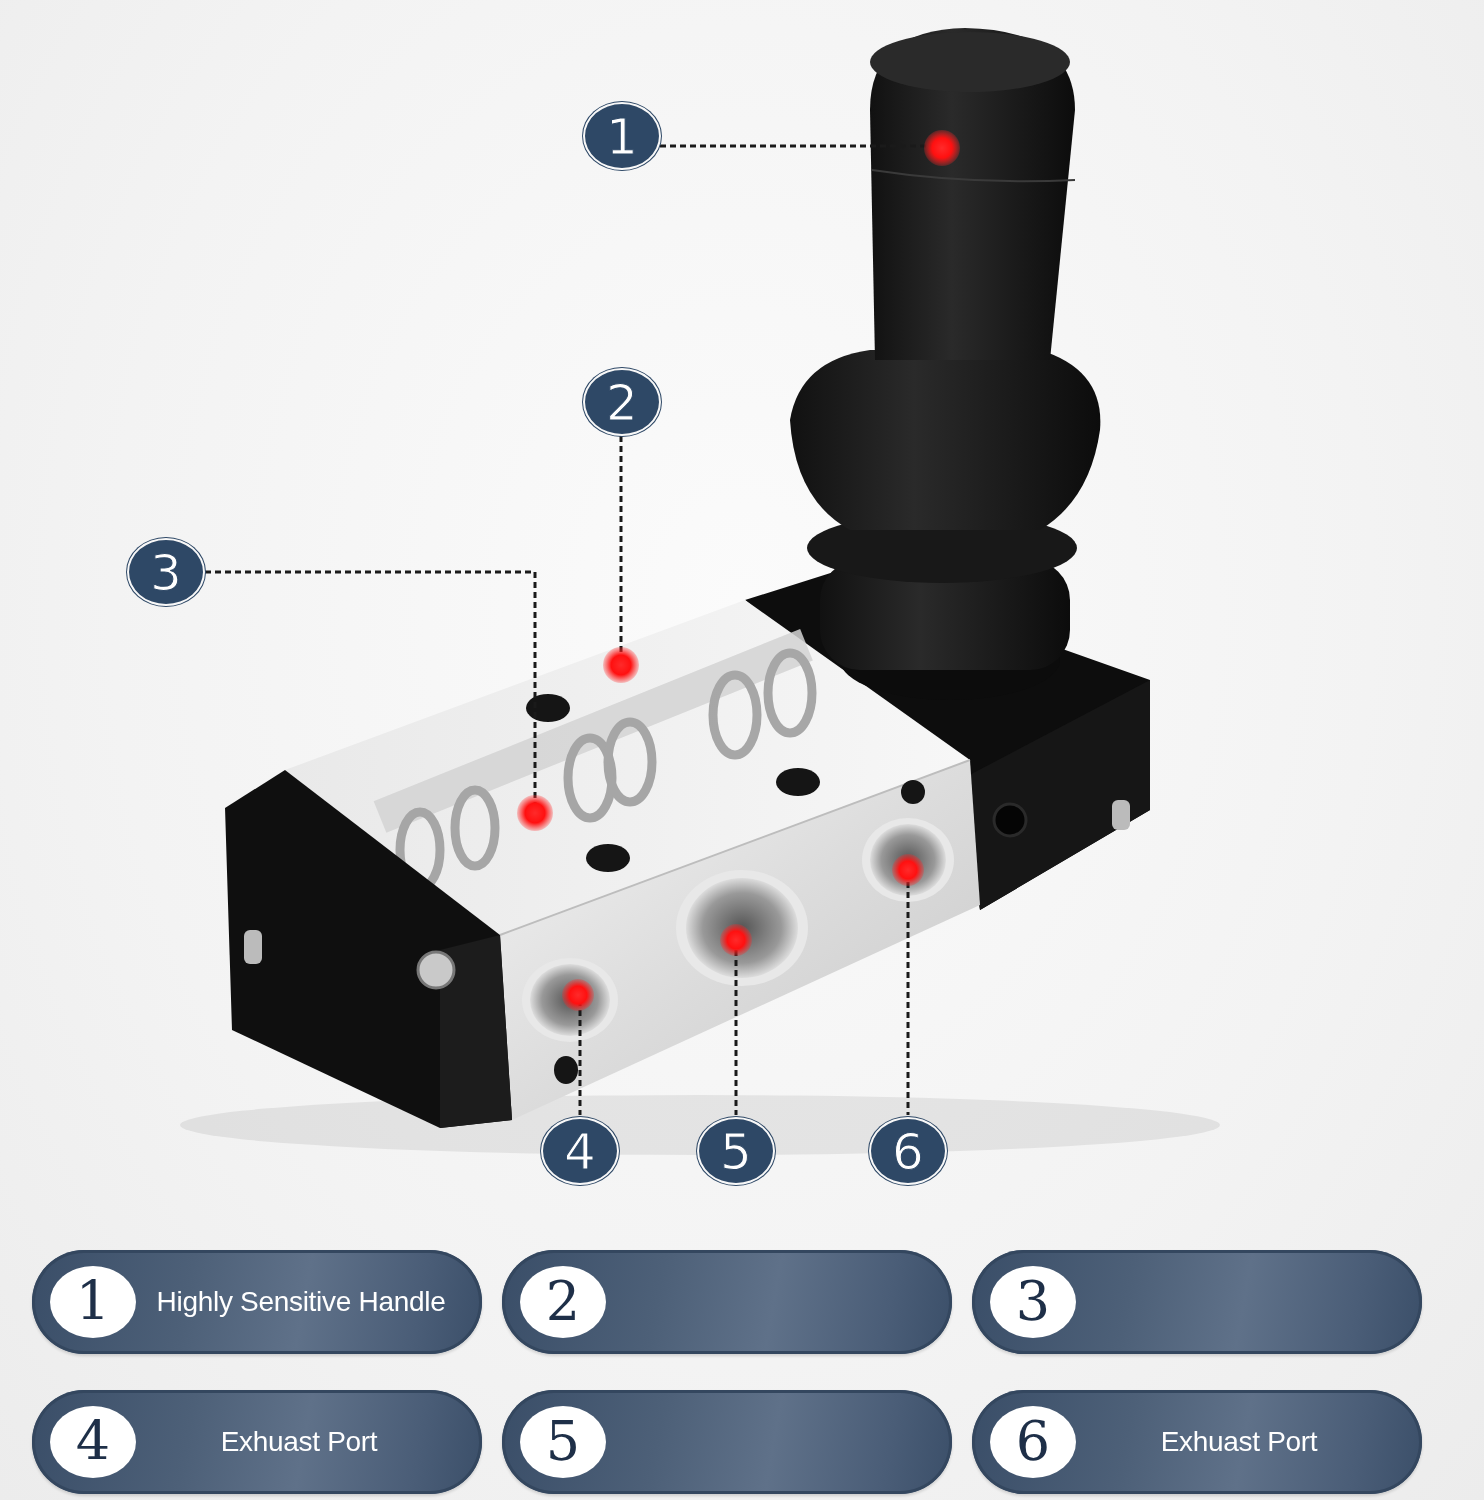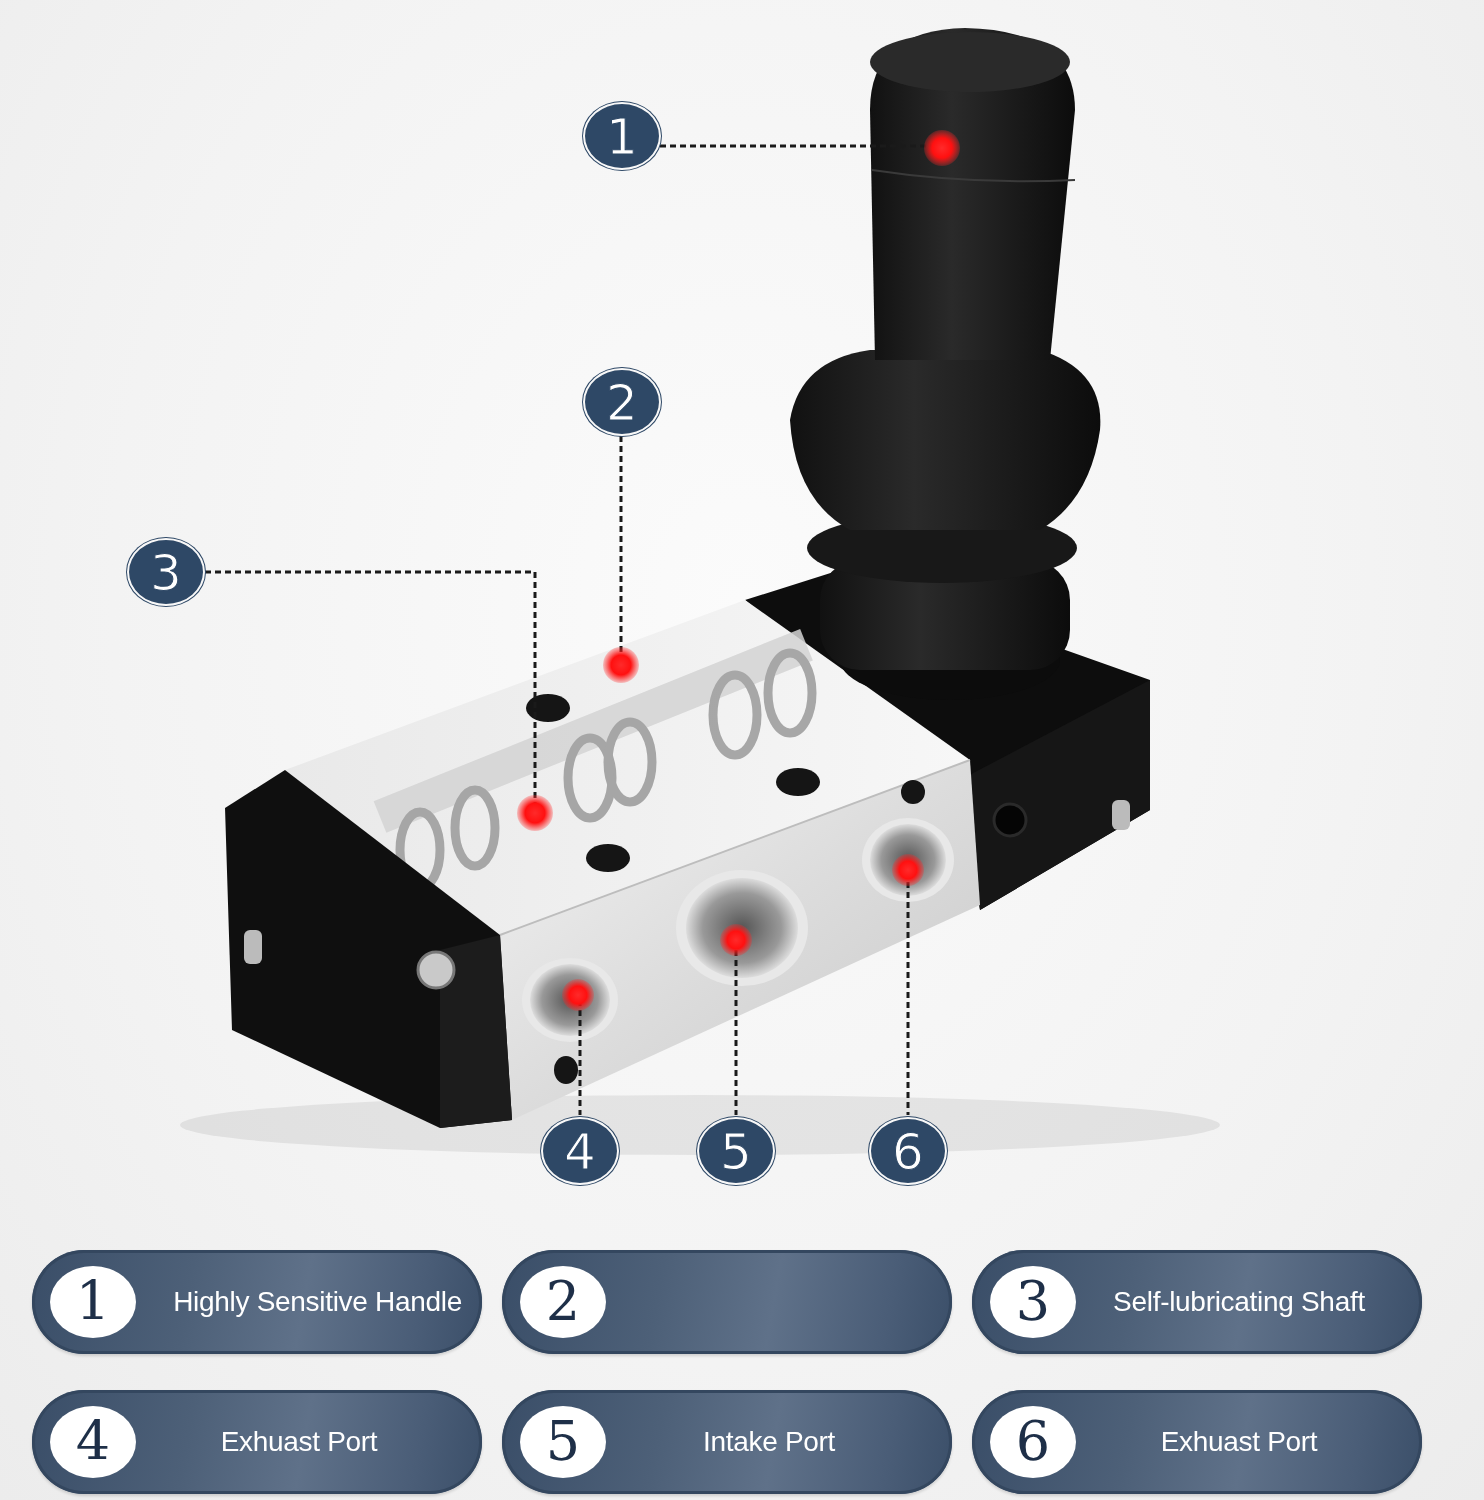--- a/index.html
+++ b/index.html
@@ -59,21 +59,21 @@
   .pill .label {
     position: absolute; left: 104px; right: 20px; top: 0; bottom: 0;
     display: flex; flex-direction: column; align-items: center; justify-content: center;
     color: #fff;
     font-family: "Liberation Sans", sans-serif;
     font-size: 28px;
     letter-spacing: -0.3px;
     line-height: 44px;
     text-align: center;
   }
-  .pill .label.left { align-items: flex-end; padding-left: 4px; }
+  .pill .label.left { align-items: center; padding-left: 4px; }
 </style>
 </head>
 <body>
 
 <div class="stage">
   <svg class="product" width="1484" height="1230" viewBox="0 0 1484 1230">
     <defs>
       <linearGradient id="alu" x1="0" y1="0" x2="1" y2="1">
         <stop offset="0" stop-color="#f2f2f2"></stop>
         <stop offset="0.5" stop-color="#dcdcdc"></stop>
@@ -188,35 +188,29 @@
     <span class="num">1</span>
     <span class="label left">
       <span>Highly  Sensitive Handle</span>
     </span>
   </div>
   <div class="pill">
     <span class="num">2</span>
   </div>
   <div class="pill">
     <span class="num">3</span>
-    <span class="label">
-      <span>Self-lubricating Shaft</span>
-    </span>
   </div>
   <div class="pill">
     <span class="num">4</span>
     <span class="label">
       <span>Exhuast Port</span>
     </span>
   </div>
   <div class="pill">
     <span class="num">5</span>
-    <span class="label">
-      <span>Intake Port</span>
-    </span>
   </div>
   <div class="pill">
     <span class="num">6</span>
     <span class="label">
       <span>Exhuast Port</span>
     </span>
   </div>
 </div>
 
 </body></html>

